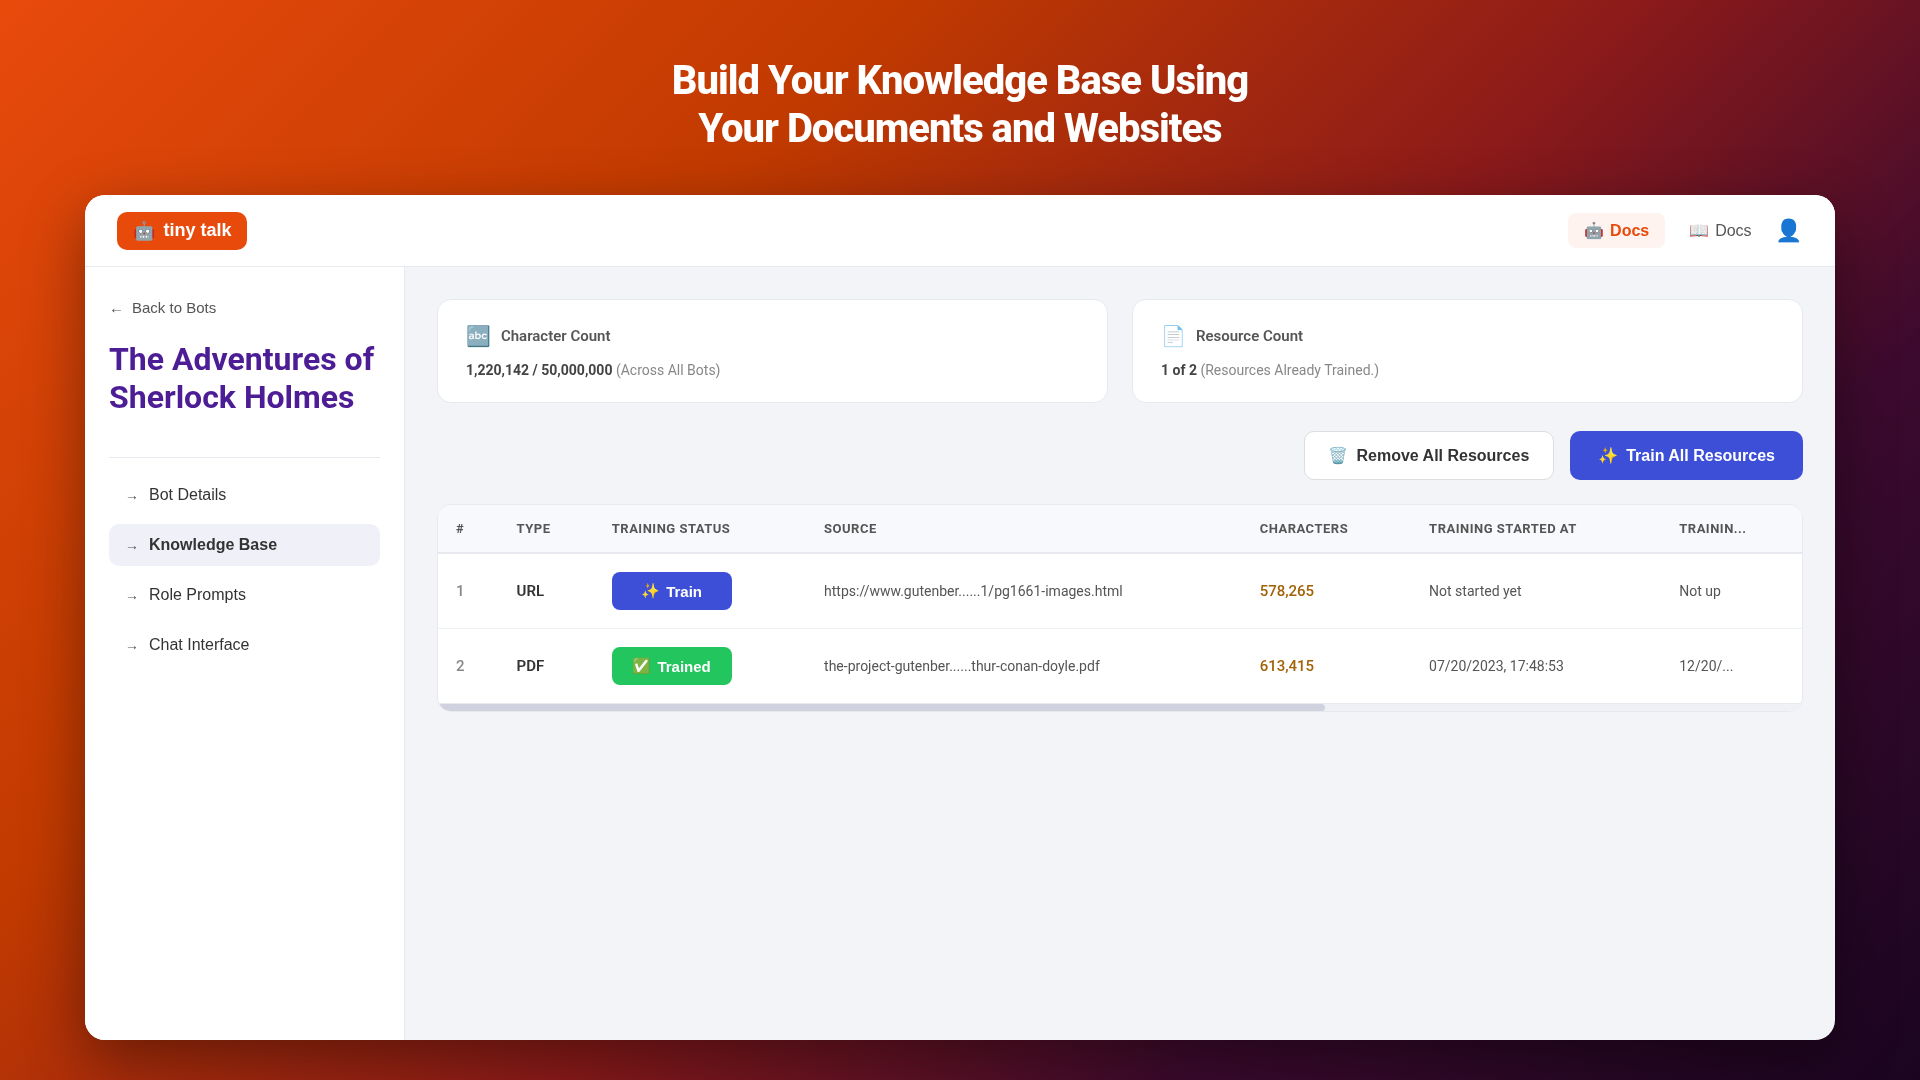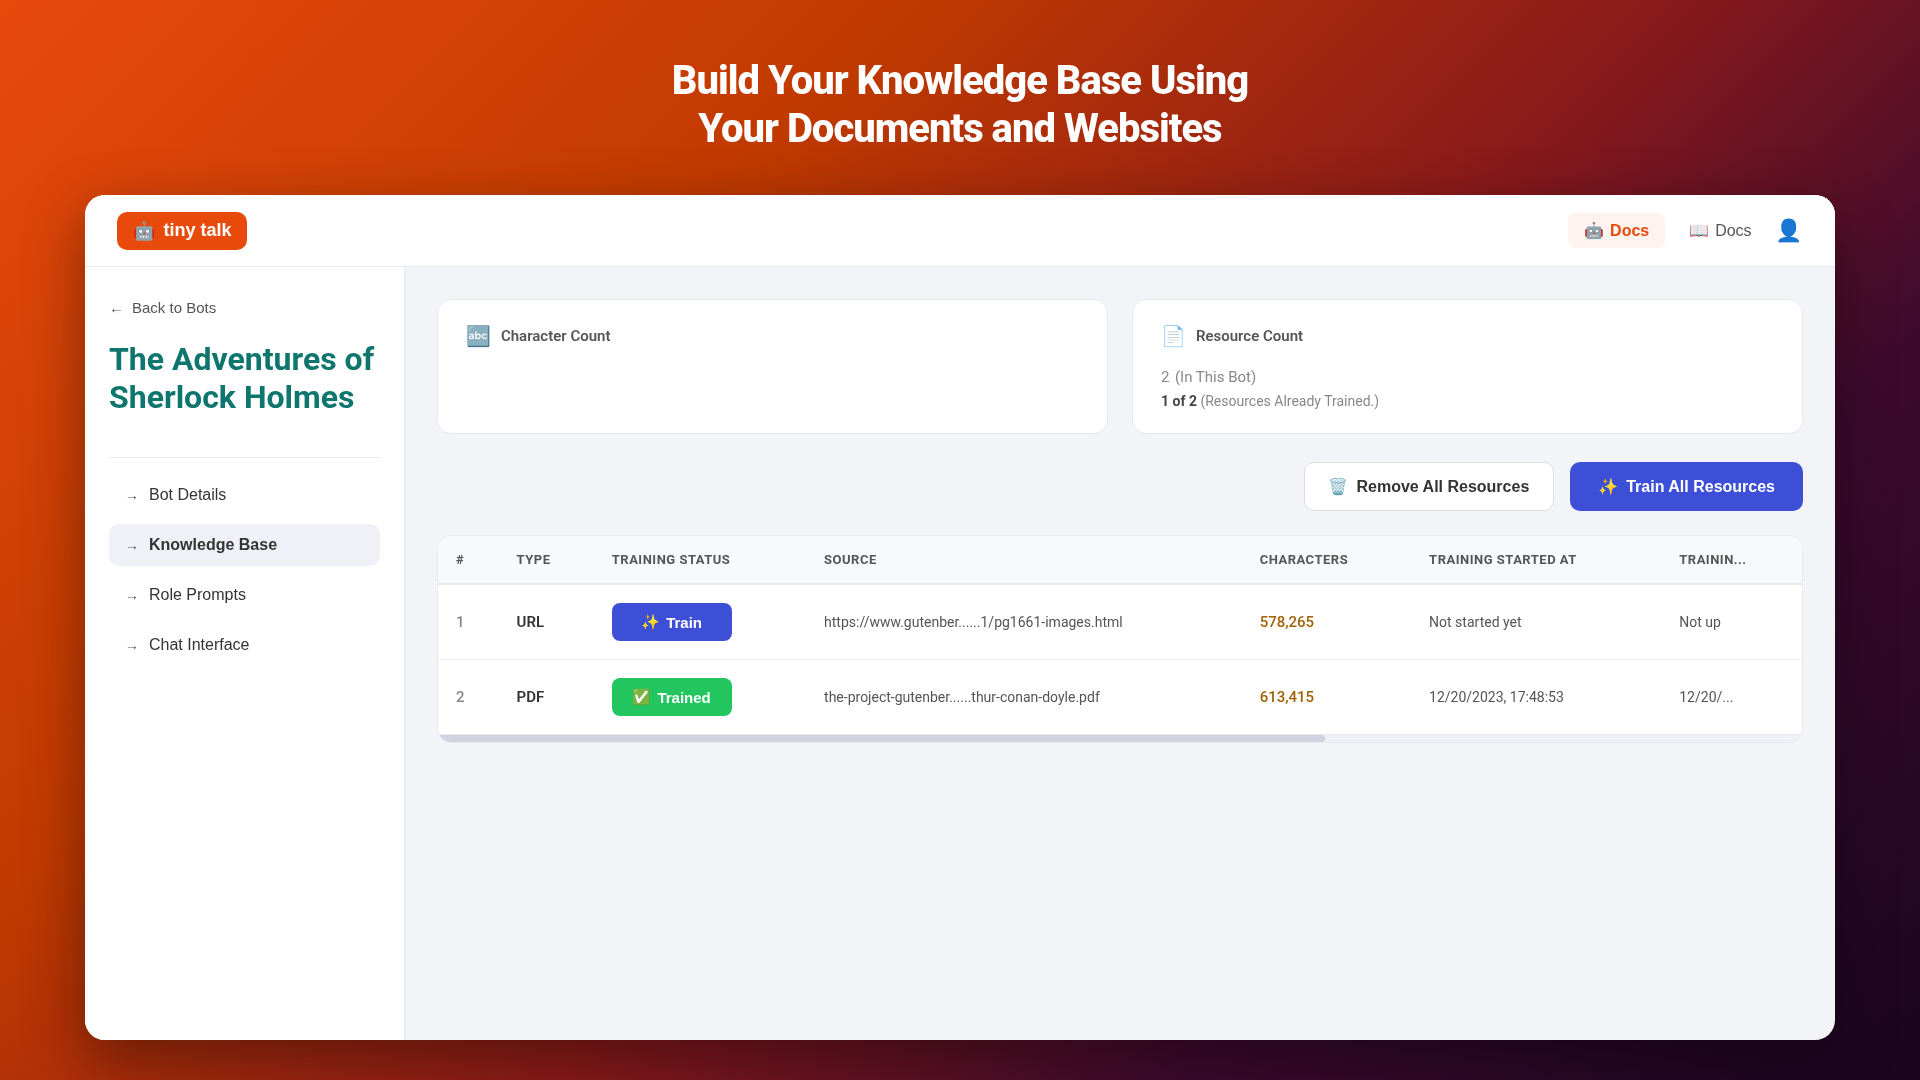--- a/index.html
+++ b/index.html
@@ -161,21 +161,21 @@
       font-size: 15px;
       color: #555;
       cursor: pointer;
       background: none;
       border: none;
       margin-bottom: 16px;
       font-weight: 500;
     }
 
     .bot-title {
-      color: #0f766e;
+      color: #4c1d95;
       font-size: 32px;
       font-weight: 700;
       line-height: 1.2;
       margin-bottom: 24px;
     }
 
     .sidebar-divider {
       height: 1px;
       background: #e8e9ef;
       margin: 8px 0;
@@ -496,30 +496,30 @@
 
     <div class="main-content">
 
       <div class="stats-row">
 
         <div class="stat-card">
           <div class="stat-header">
             <span class="stat-icon">🔤</span>
             <span class="stat-label">Character Count</span>
           </div>
+          <div class="stat-secondary">
+            <strong>1,220,142 / 50,000,000</strong>
+            <span>(Across All Bots)</span>
+          </div>
         </div>
 
         <div class="stat-card">
           <div class="stat-header">
             <span class="stat-icon">📄</span>
             <span class="stat-label">Resource Count</span>
-          </div>
-          <div class="stat-primary">
-            <span>2</span>
-            <span>(In This Bot)</span>
           </div>
           <div class="stat-secondary">
             <strong>1 of 2</strong>
             <span>(Resources Already Trained.)</span>
           </div>
         </div>
 
       </div>
 
       <div class="actions-row">
@@ -565,21 +565,21 @@
               <td class="td-num">2</td>
               <td class="td-type">PDF</td>
               <td>
                 <button class="btn-trained-status">
                   <span>✅</span>
                   <span>Trained</span>
                 </button>
               </td>
               <td class="td-source">the-project-gutenber......thur-conan-doyle.pdf</td>
               <td class="td-chars">613,415</td>
-              <td class="td-date">12/20/2023, 17:48:53</td>
+              <td class="td-date">07/20/2023, 17:48:53</td>
               <td class="td-date">12/20/...</td>
             </tr>
           </tbody>
         </table>
         <div class="table-scroll-hint">
           <div class="table-scroll-bar"></div>
         </div>
       </div>
 
     </div>

